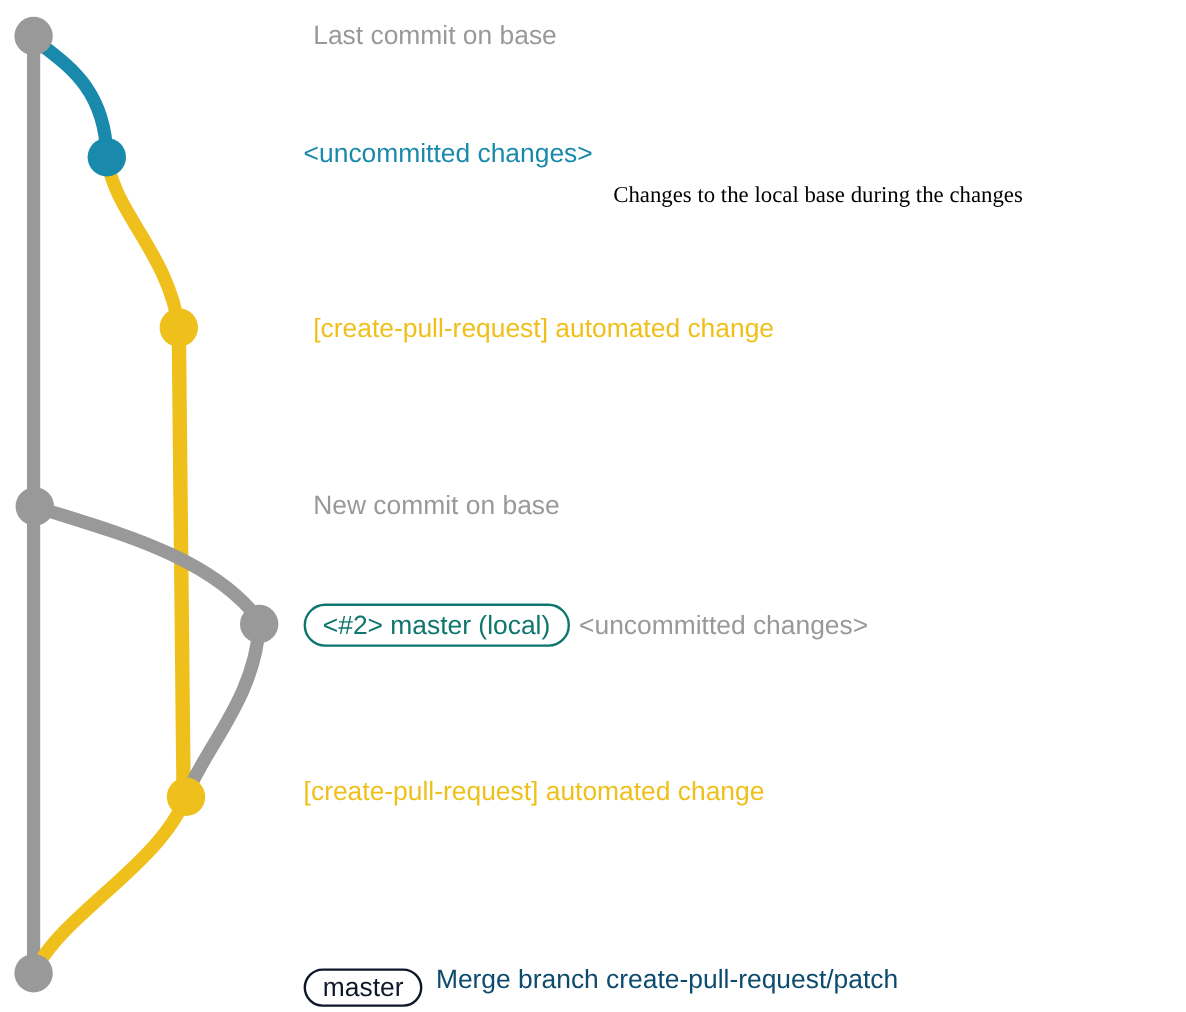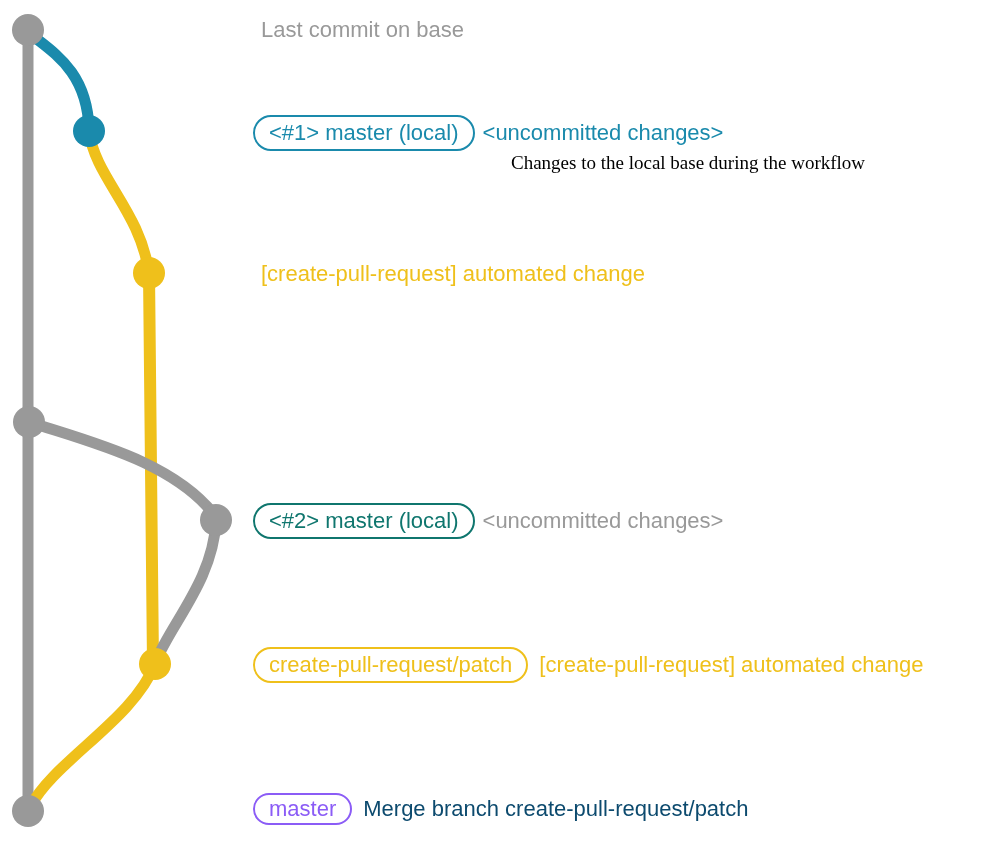--- a/index.html
+++ b/index.html
@@ -66,38 +66,39 @@
     <circle class="dot" cx="216" cy="520" r="16" style="color: rgb(153, 153, 153);"></circle>
     <circle class="dot" cx="155" cy="664" r="16" style="color: rgb(239, 192, 27);"></circle>
     <circle class="dot" cx="28" cy="811" r="16" style="color: rgb(153, 153, 153);"></circle>
   </svg>
 
   <div class="row" style="left:261px; top:17px;">
     <span class="headline" style="color: rgb(153, 153, 153);">Last commit on base</span>
   </div>
 
   <div class="row" style="left:253px; top:115px; gap:8px;">
-    <span class="badge" style="color: rgb(26, 138, 172);">&lt;#1&gt; master (local)</span>
     <span class="headline" style="color: rgb(26, 138, 172);">&lt;uncommitted changes&gt;</span>
   </div>
-  <div class="subline" style="left: 511px; top: 152px; color: rgb(0, 0, 0);">Changes to the local base during the workflow</div>
+  <div class="subline" style="left: 511px; top: 152px; color: rgb(0, 0, 0);">Changes to the local base during the changes</div>
 
   <div class="row" style="left:261px; top:261px;">
     <span class="headline" style="color: rgb(239, 192, 27);">[create-pull-request] automated change</span>
   </div>
 
+  <div class="row" style="left:261px; top:408px;">
+    <span class="headline" style="color: rgb(153, 153, 153);">New commit on base</span>
+  </div>
 
   <div class="row" style="left:253px; top:503px; gap:8px;">
     <span class="badge" style="color: #0f766e;">&lt;#2&gt; master (local)</span>
     <span class="headline" style="color: rgb(153, 153, 153);">&lt;uncommitted changes&gt;</span>
   </div>
 
   <div class="row" style="left:253px; top:647px; gap:11px;">
-    <span class="badge" style="color: rgb(239, 192, 27);">create-pull-request/patch</span>
     <span class="headline" style="color: rgb(239, 192, 27);">[create-pull-request] automated change</span>
   </div>
 
   <div class="row" style="left:253px; top:793px; gap:11px;">
-    <span class="badge small" style="color: #8b5cf6;">master</span>
+    <span class="badge small" style="color: #0f172a; margin-top: 14px;">master</span>
     <span class="headline" style="color: #0c4a6e;">Merge branch create-pull-request/patch</span>
   </div>
 
 </div>
 
 </body></html>

